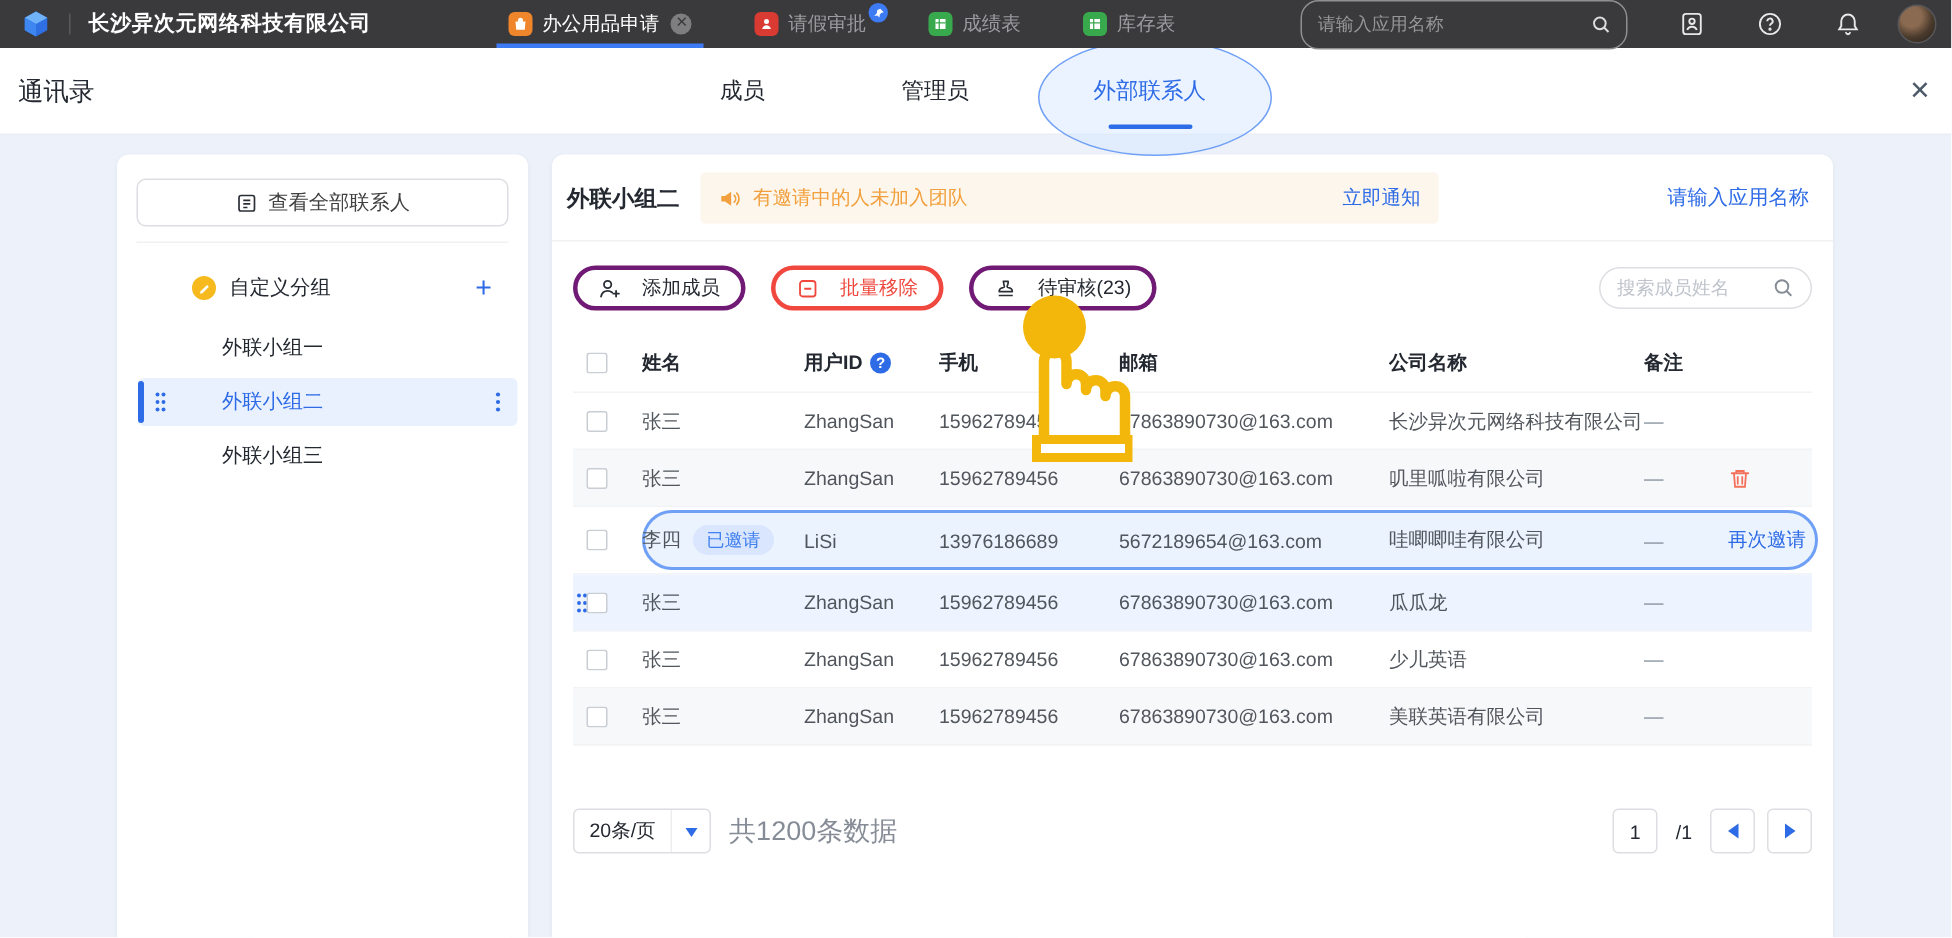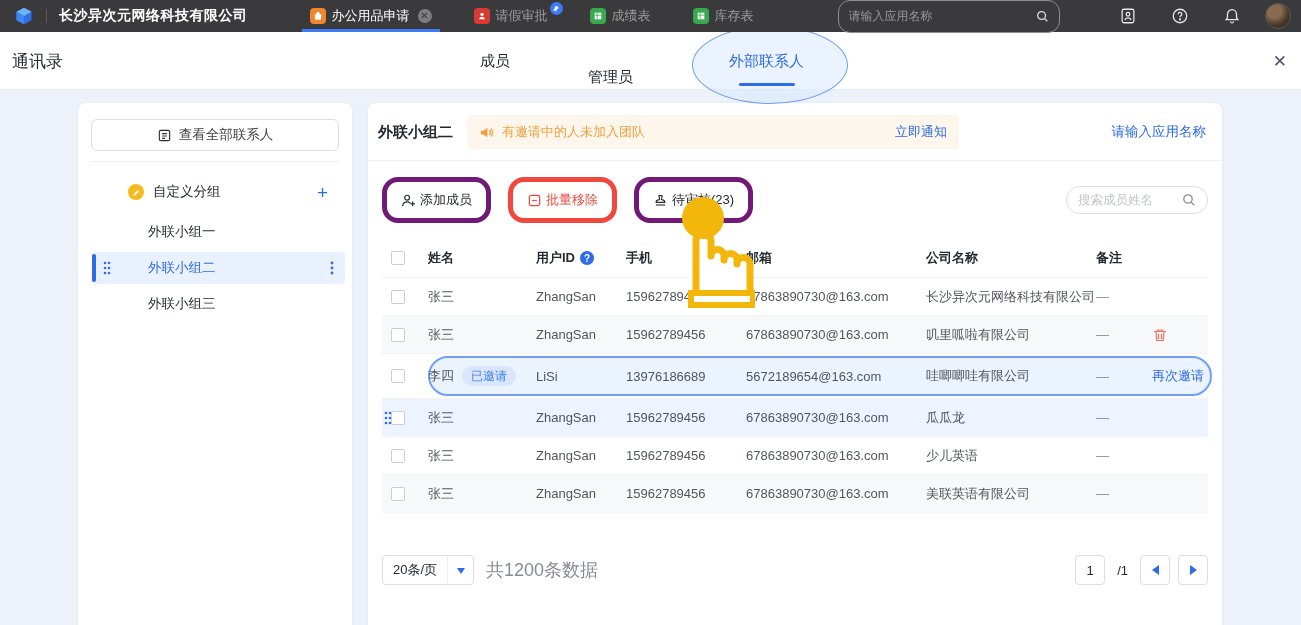--- a/index.html
+++ b/index.html
@@ -6,21 +6,21 @@
   html,body { width:1301px; height:625px; overflow:hidden; }
   body { font-family:"Liberation Sans","DejaVu Sans",sans-serif; }
   .stage { position:relative; width:1301px; height:625px; background:#ECF1FA; overflow:hidden; }
 
   
   .topbar { position:absolute; top:0; left:0; right:0; height:32px; background:#3A3A3C;
             display:flex; align-items:center; z-index:20; }
   .tb-logo { margin-left:14px; display:flex; }
   .tb-div { width:1px; height:14px; background:#5A5A5A; margin:0 12px 0 12px; }
   .tb-company { color:#FFFFFF; font-size:14px; font-weight:700; letter-spacing:.5px; white-space:nowrap; }
-  .tb-tabs { display:flex; align-items:center; gap:42px; margin-left:62px; height:100%; }
+  .tb-tabs { display:flex; align-items:center; gap:42px; margin-left:92px; height:100%; }
   .tb-tab { position:relative; display:flex; align-items:center; gap:6px; height:100%;
             font-size:13px; color:#9C9CA0; white-space:nowrap; cursor:pointer; }
   .tb-tab.active { color:#FFFFFF; }
   .appicon { width:16px; height:16px; border-radius:4px; display:flex; align-items:center; justify-content:center; flex:none; }
   .appicon.orange { background:#F0862B; }
   .appicon.red    { background:#D93B33; }
   .appicon.green  { background:#39A94E; }
   .appicon svg { display:block; }
   .tb-close { width:14px; height:14px; border-radius:50%; background:#7E7E80; color:#3A3A3C;
               font-size:10px; line-height:14px; text-align:center; margin-left:2px; }
@@ -40,21 +40,21 @@
   
   .subheader { position:absolute; top:32px; left:0; right:0; height:58px; background:#FFFFFF;
                z-index:5; border-bottom:1px solid #E9EEF6; }
   .page-title { position:absolute; left:12px; top:50%; transform:translateY(-50%);
                 font-size:17px; color:#242931; }
   .tab-spotlight { position:absolute; left:692px; top:-6px; width:156px; height:78px; border-radius:50%;
                    border:1.5px solid #6FA0F6; background:rgba(214,232,255,.5); z-index:1; }
   .sub-tab { position:absolute; top:50%; transform:translateY(-50%); font-size:15px; color:#242931;
              cursor:pointer; z-index:2; white-space:nowrap; }
   .sub-tab.t1 { left:480px; }
-  .sub-tab.t2 { left:588px;margin-top:16px; }
+  .sub-tab.t2 { left:601px; }
   .sub-tab.t3 { left:729px; color:#2E6BE6; }
   .sub-tab-underline { position:absolute; left:739px; bottom:3px; width:56px; height:3.5px;
                        border-radius:2px; background:#2E6BE6; z-index:2; }
   .close-x { position:absolute; right:14px; top:50%; transform:translateY(-50%); font-size:17px;
              color:#4E5969; cursor:pointer; z-index:2; }
 
   
   .sidebar-card { position:absolute; left:78px; top:103px; width:274px; height:530px; background:#FFF;
                   border-radius:8px; box-shadow:0 1px 4px rgba(31,35,41,.05); }
   .main-card { position:absolute; left:368px; top:103px; width:854px; height:530px; background:#FFF;
@@ -85,22 +85,22 @@
   .mc-title { font-size:15px; font-weight:700; color:#242931; margin-right:14px; white-space:nowrap; }
   .notice { width:492px; height:34px; background:#FCF6EC; border-radius:3px; display:flex; align-items:center;
             padding:0 12px; gap:8px; }
   .notice-text { color:#F2A03D; font-size:13px; }
   .notice-action { margin-left:auto; color:#2E6BE6; font-size:13px; cursor:pointer; white-space:nowrap; }
   .wechat-link { margin-left:auto; color:#2E6BE6; font-size:13.5px; cursor:pointer; padding-right:2px; white-space:nowrap; }
   .mc-divider { height:1px; background:#F0F1F3; }
 
   
   .toolbar { display:flex; align-items:center; padding:16px 14px 10px; gap:17px; }
-  .pill { height:46px; border:5px solid #701a75; border-radius:16px; background:#fff; display:inline-flex;
-          align-items:center; gap:4px; padding:0 14px; font-size:13px; color:#242931; cursor:pointer; font-family:inherit; }
+  .pill { height:30px; border:3px solid #701a75; border-radius:16px; background:#fff; display:inline-flex;
+          align-items:center; gap:14px; padding:0 14px; font-size:13px; color:#242931; cursor:pointer; font-family:inherit; }
   .pill.danger { color:#F0483E; border-color:#F0483E; }
   .search-members { margin-left:auto; width:142px; height:28px; border:1px solid #DCDEE2; border-radius:15px;
                     display:flex; align-items:center; padding:0 11px; gap:16px; }
   .sm-ph { flex:1; color:#BFC4CC; font-size:12.5px; }
 
   
   .table { margin:6px 14px 0; }
   .trow { display:grid; grid-template-columns:46px 108px 90px 120px 180px 170px 56px 1fr;
           align-items:center; height:38px; border-bottom:1px solid #F2F3F5; font-size:13px;
           color:#51565D; position:relative; }

